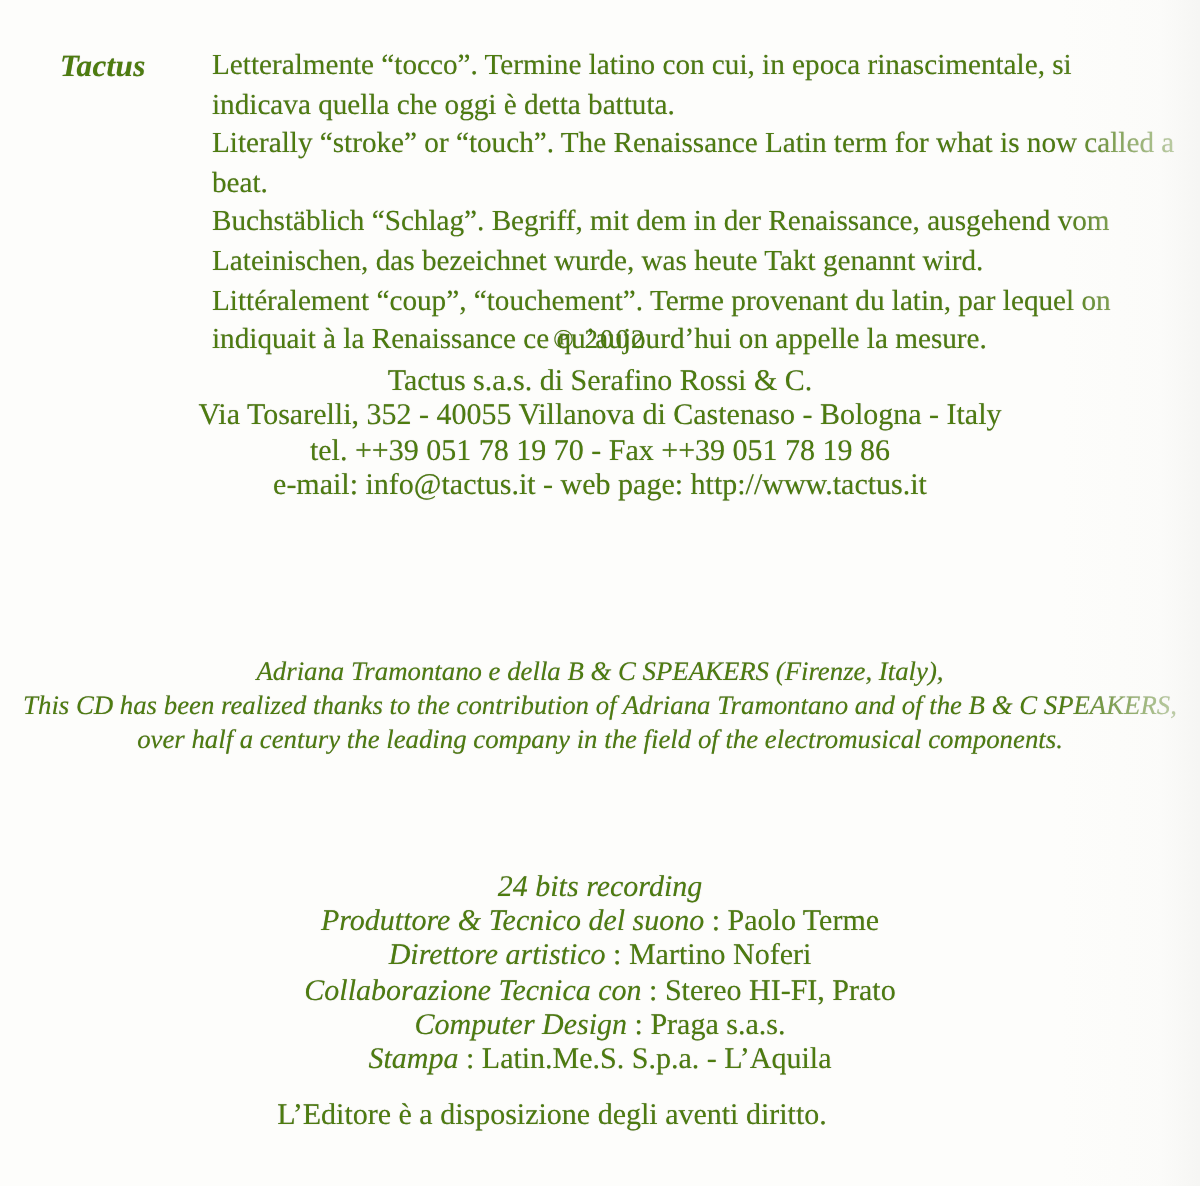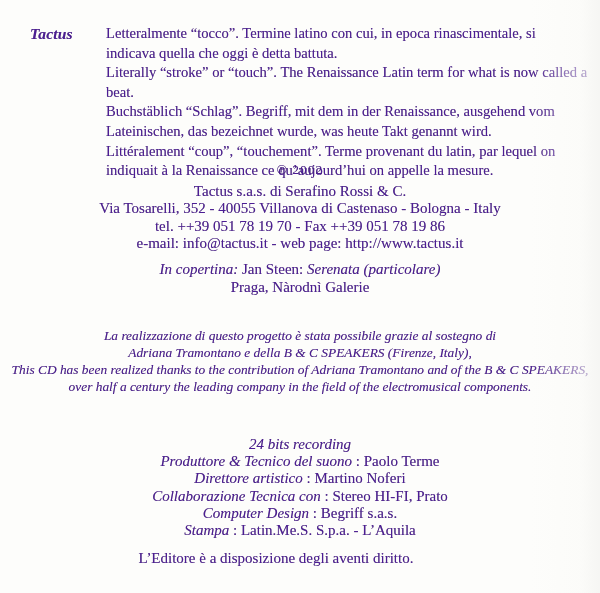--- a/index.html
+++ b/index.html
@@ -6,21 +6,21 @@
     margin: 0;
     padding: 0;
     background: #ffffff;
   }
   .page {
     position: relative;
     width: 600px;
     height: 593px;
     background: #fdfdfb;
     font-family: "Liberation Serif", serif;
-    color: #4c1d95;
+    color: #4d7c0f;
     overflow: hidden;
   }
   
   .page * {
     text-shadow: 0 0 0.4px rgba(40, 36, 32, 0.45);
   }
 
   
   .definitions {
     position: absolute;
@@ -131,41 +131,32 @@
   </section>
 
   <section class="publisher center">
     <div class="phonogram">℗ 2002</div>
     <div>Tactus s.a.s. di Serafino Rossi &amp; C.</div>
     <div>Via Tosarelli, 352 - 40055 Villanova di Castenaso - Bologna - Italy</div>
     <div>tel. ++39 051 78 19 70 - Fax ++39 051 78 19 86</div>
     <div>e-mail: info@tactus.it - web page: http://www.tactus.it</div>
   </section>
 
-  <section class="cover center">
-    <div>
-      <span class="it">In copertina:</span>
-      <span>Jan Steen:</span>
-      <span class="it">Serenata (particolare)</span>
-    </div>
-    <div>Praga, Nàrodnì Galerie</div>
-  </section>
 
   <section class="ack center">
-    <div>La realizzazione di questo progetto è stata possibile grazie al sostegno di</div>
     <div>Adriana Tramontano e della B &amp; C SPEAKERS (Firenze, Italy),</div>
     <div>This CD has been realized thanks to the contribution of Adriana Tramontano and of the B &amp; C SPEAKERS,</div>
     <div>over half a century the leading company in the field of the electromusical components.</div>
   </section>
 
   <section class="credits center">
     <div class="it">24 bits recording</div>
     <div><span class="it">Produttore &amp; Tecnico del suono</span><span> : </span><span>Paolo Terme</span></div>
     <div><span class="it">Direttore artistico</span><span> : </span><span>Martino Noferi</span></div>
     <div><span class="it">Collaborazione Tecnica con</span><span> : </span><span>Stereo HI-FI, Prato</span></div>
-    <div><span class="it">Computer Design</span><span> : </span><span>Begriff s.a.s.</span></div>
+    <div><span class="it">Computer Design</span><span> : </span><span>Praga s.a.s.</span></div>
     <div><span class="it">Stampa</span><span> : </span><span>Latin.Me.S. S.p.a. - L’Aquila</span></div>
   </section>
 
   <div class="footer center">L’Editore è a disposizione degli aventi diritto.</div>
 
   <div class="fade-overlay"></div>
 </div>
 
 </body></html>

